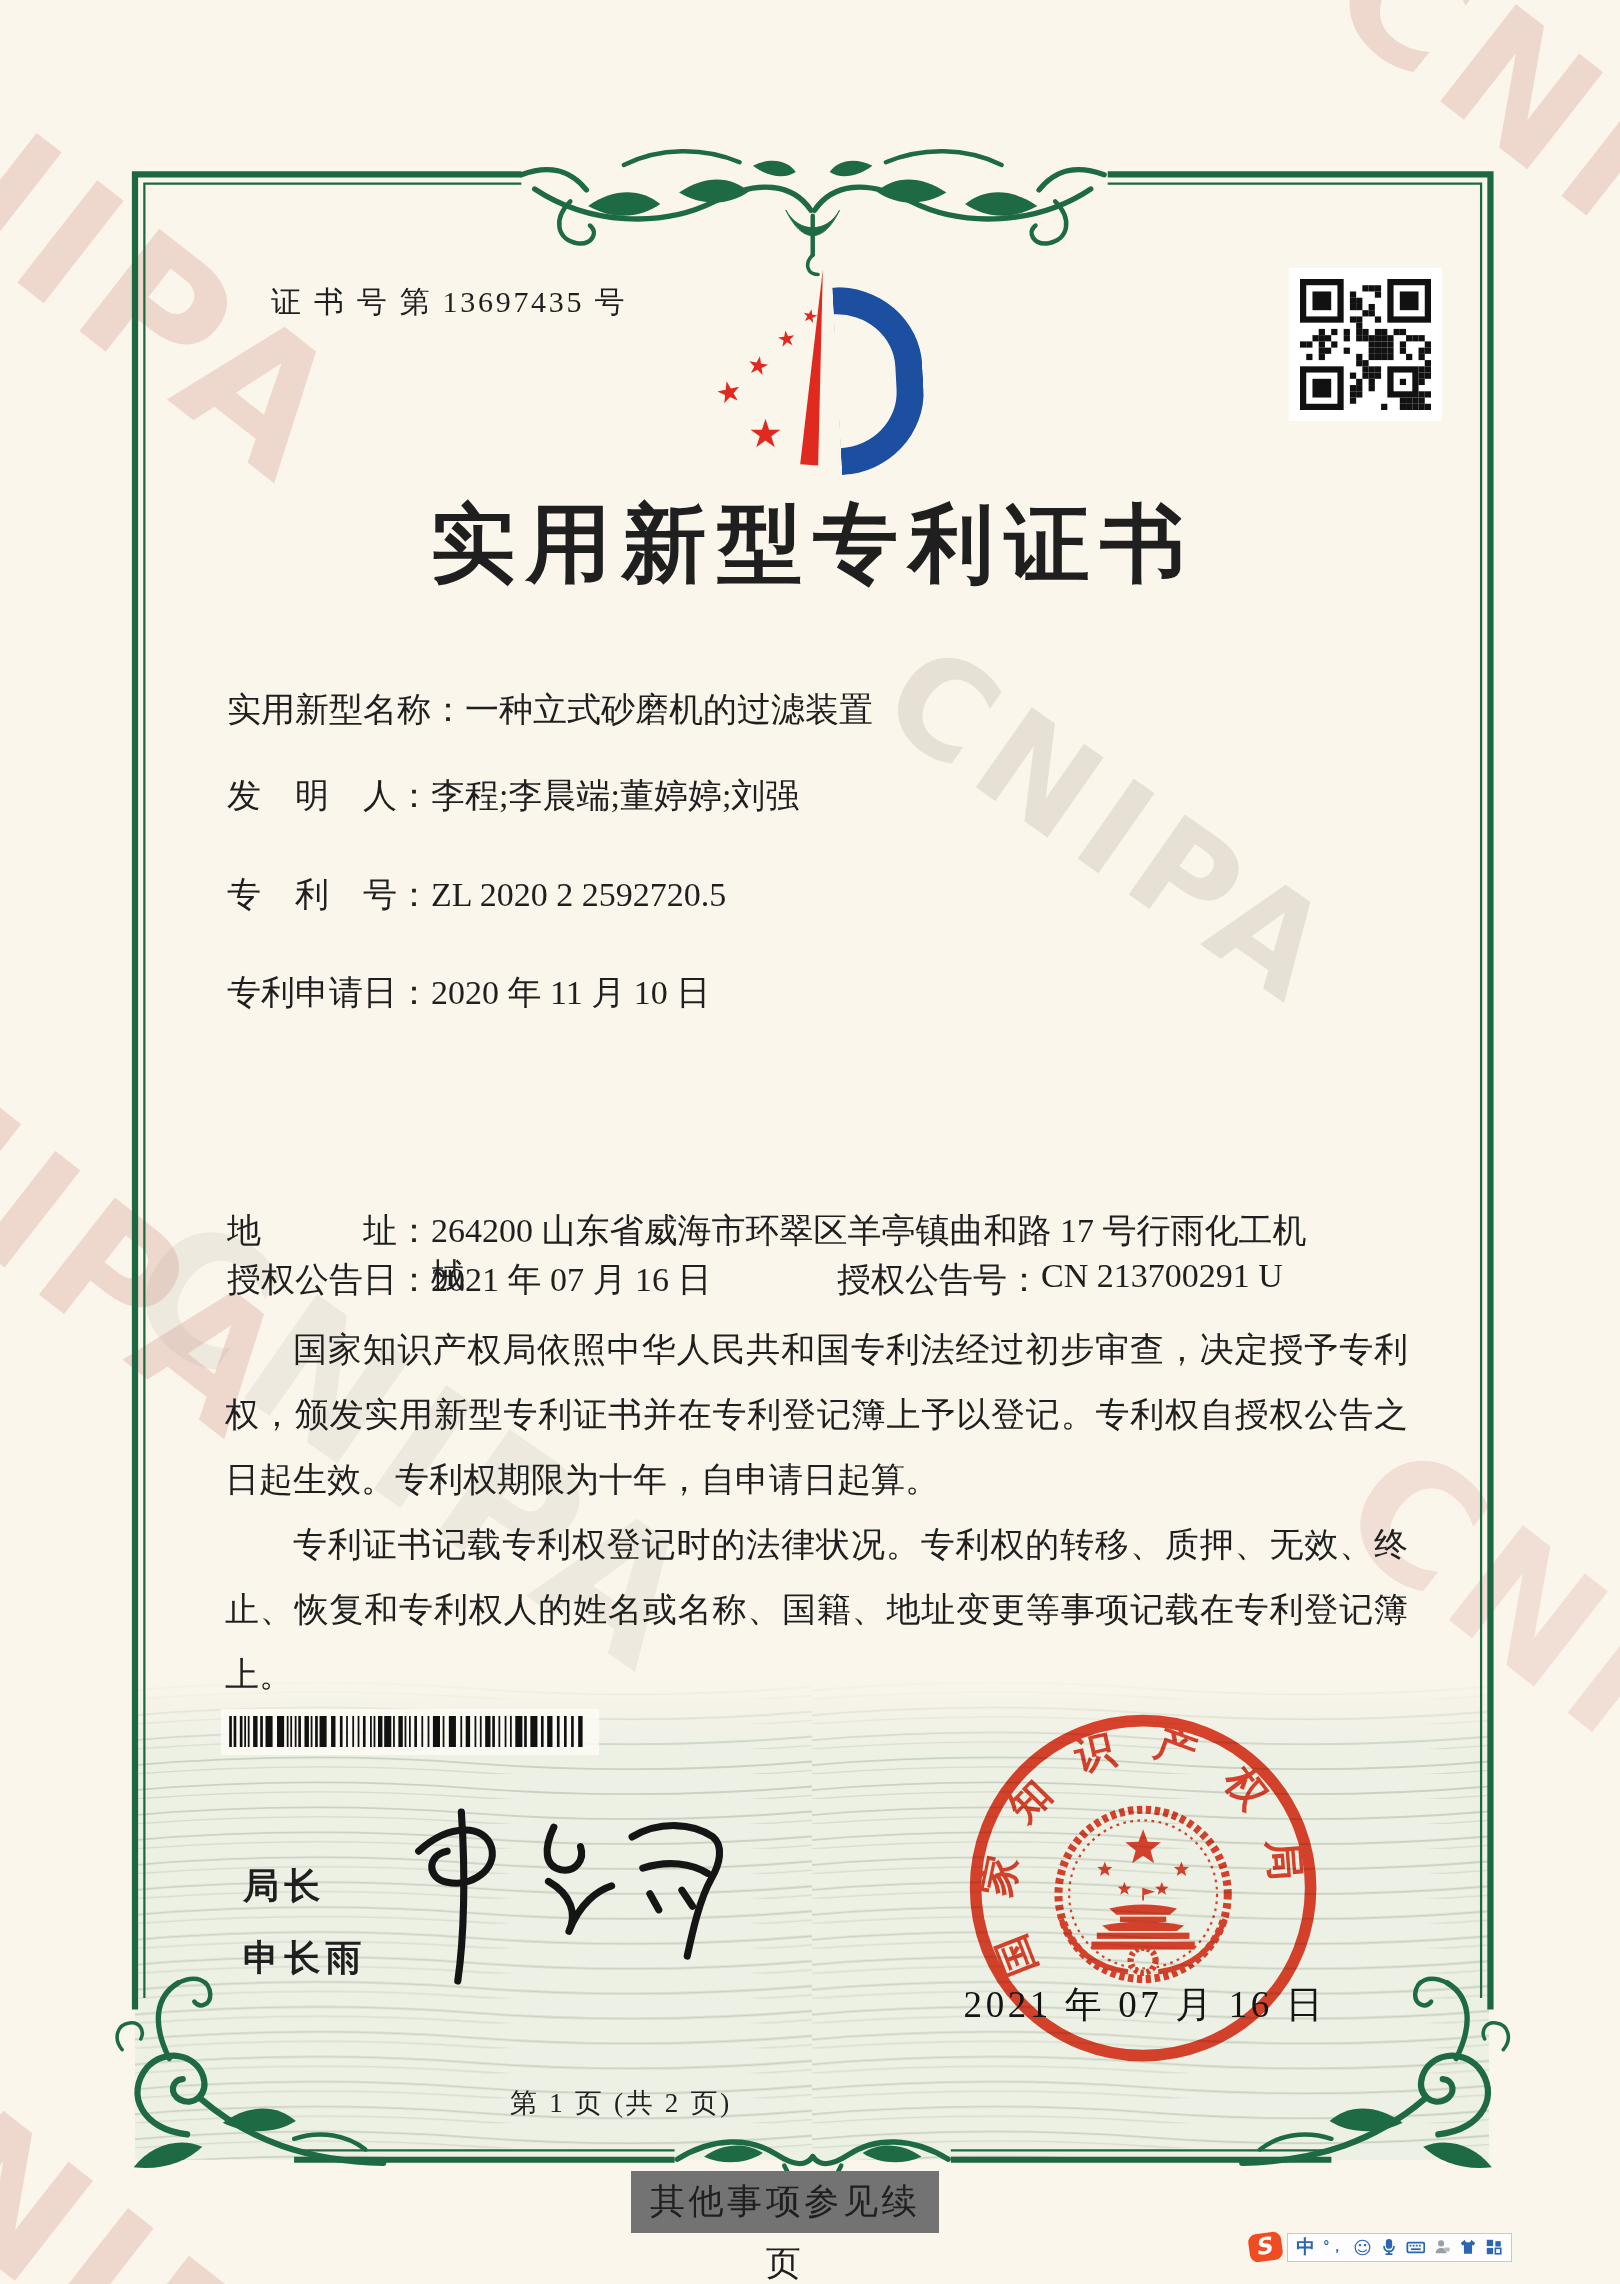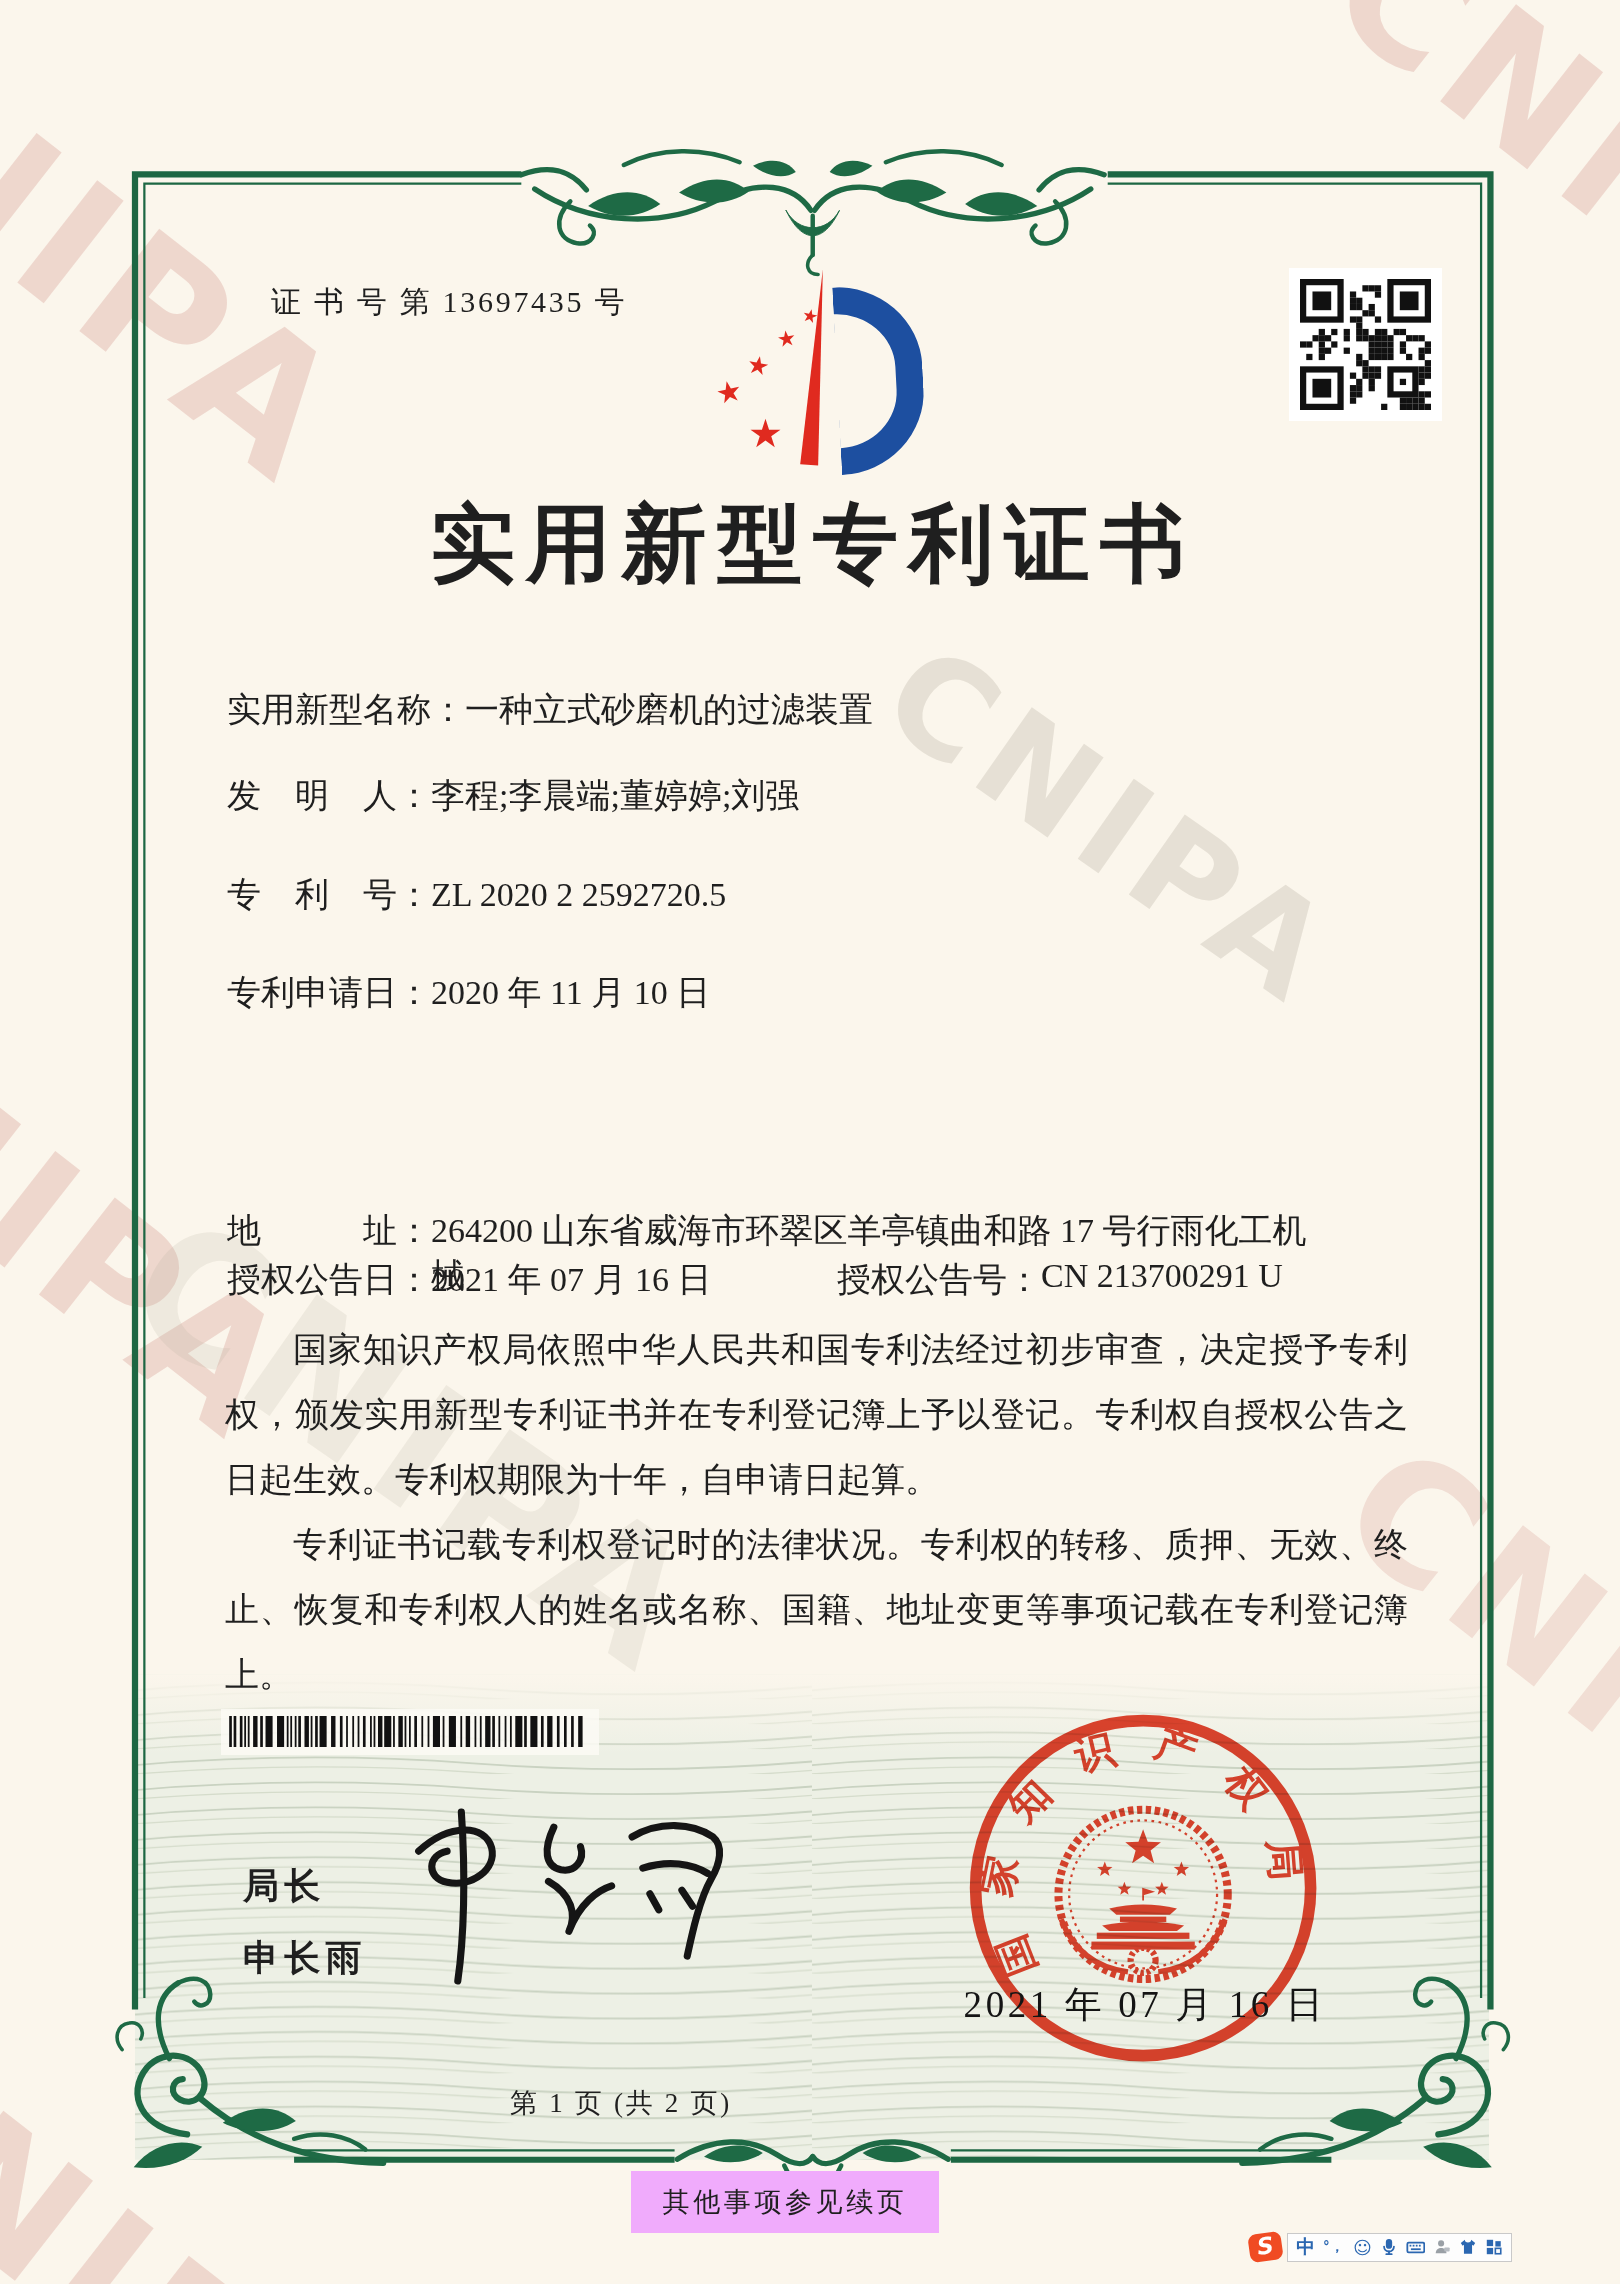--- a/index.html
+++ b/index.html
@@ -29,22 +29,22 @@
   .flabel{white-space:pre;}
   .fvalue{}
   .fvalue.wrap{white-space:normal;display:inline-block;width:896px;vertical-align:top;line-height:45px;}
   .bodytext{
     left:225px;top:1317px;width:1183px;font-size:34px;line-height:65px;text-align:justify;
   }
   .bodytext p{margin:0;text-indent:68px;}
   .sig-label{left:243px;font-size:36px;font-weight:bold;font-family:"Liberation Sans","DejaVu Sans",sans-serif;letter-spacing:5.3px;}
   .pageinfo{left:510px;width:535px;top:2085px;font-size:27px;letter-spacing:2.7px;}
   .notebox{
-    left:631px;top:2171px;width:308px;height:62px;background:#f0abfc;
-    text-align:center;line-height:62px;font-size:27px;letter-spacing:3.6px;
+    left:631px;top:2171px;width:308px;height:62px;background:#737373;
+    text-align:center;line-height:62px;font-size:35px;letter-spacing:3.6px;
   }
   .sealdate{left:918px;width:454px;top:1980px;text-align:center;font-size:37px;letter-spacing:3.6px;color:#141414;z-index:6;}
   
   .logo-star{position:absolute;color:#e02a1f;font-family:"DejaVu Sans",sans-serif;line-height:1;}
   .logo-spike{
     position:absolute;left:105px;top:5.3px;width:0;height:0;
     border-left:9.8px solid transparent;border-right:9.8px solid transparent;
     border-bottom:196px solid #e02a1f;transform:rotate(4deg);
   }
   .logo-d{

